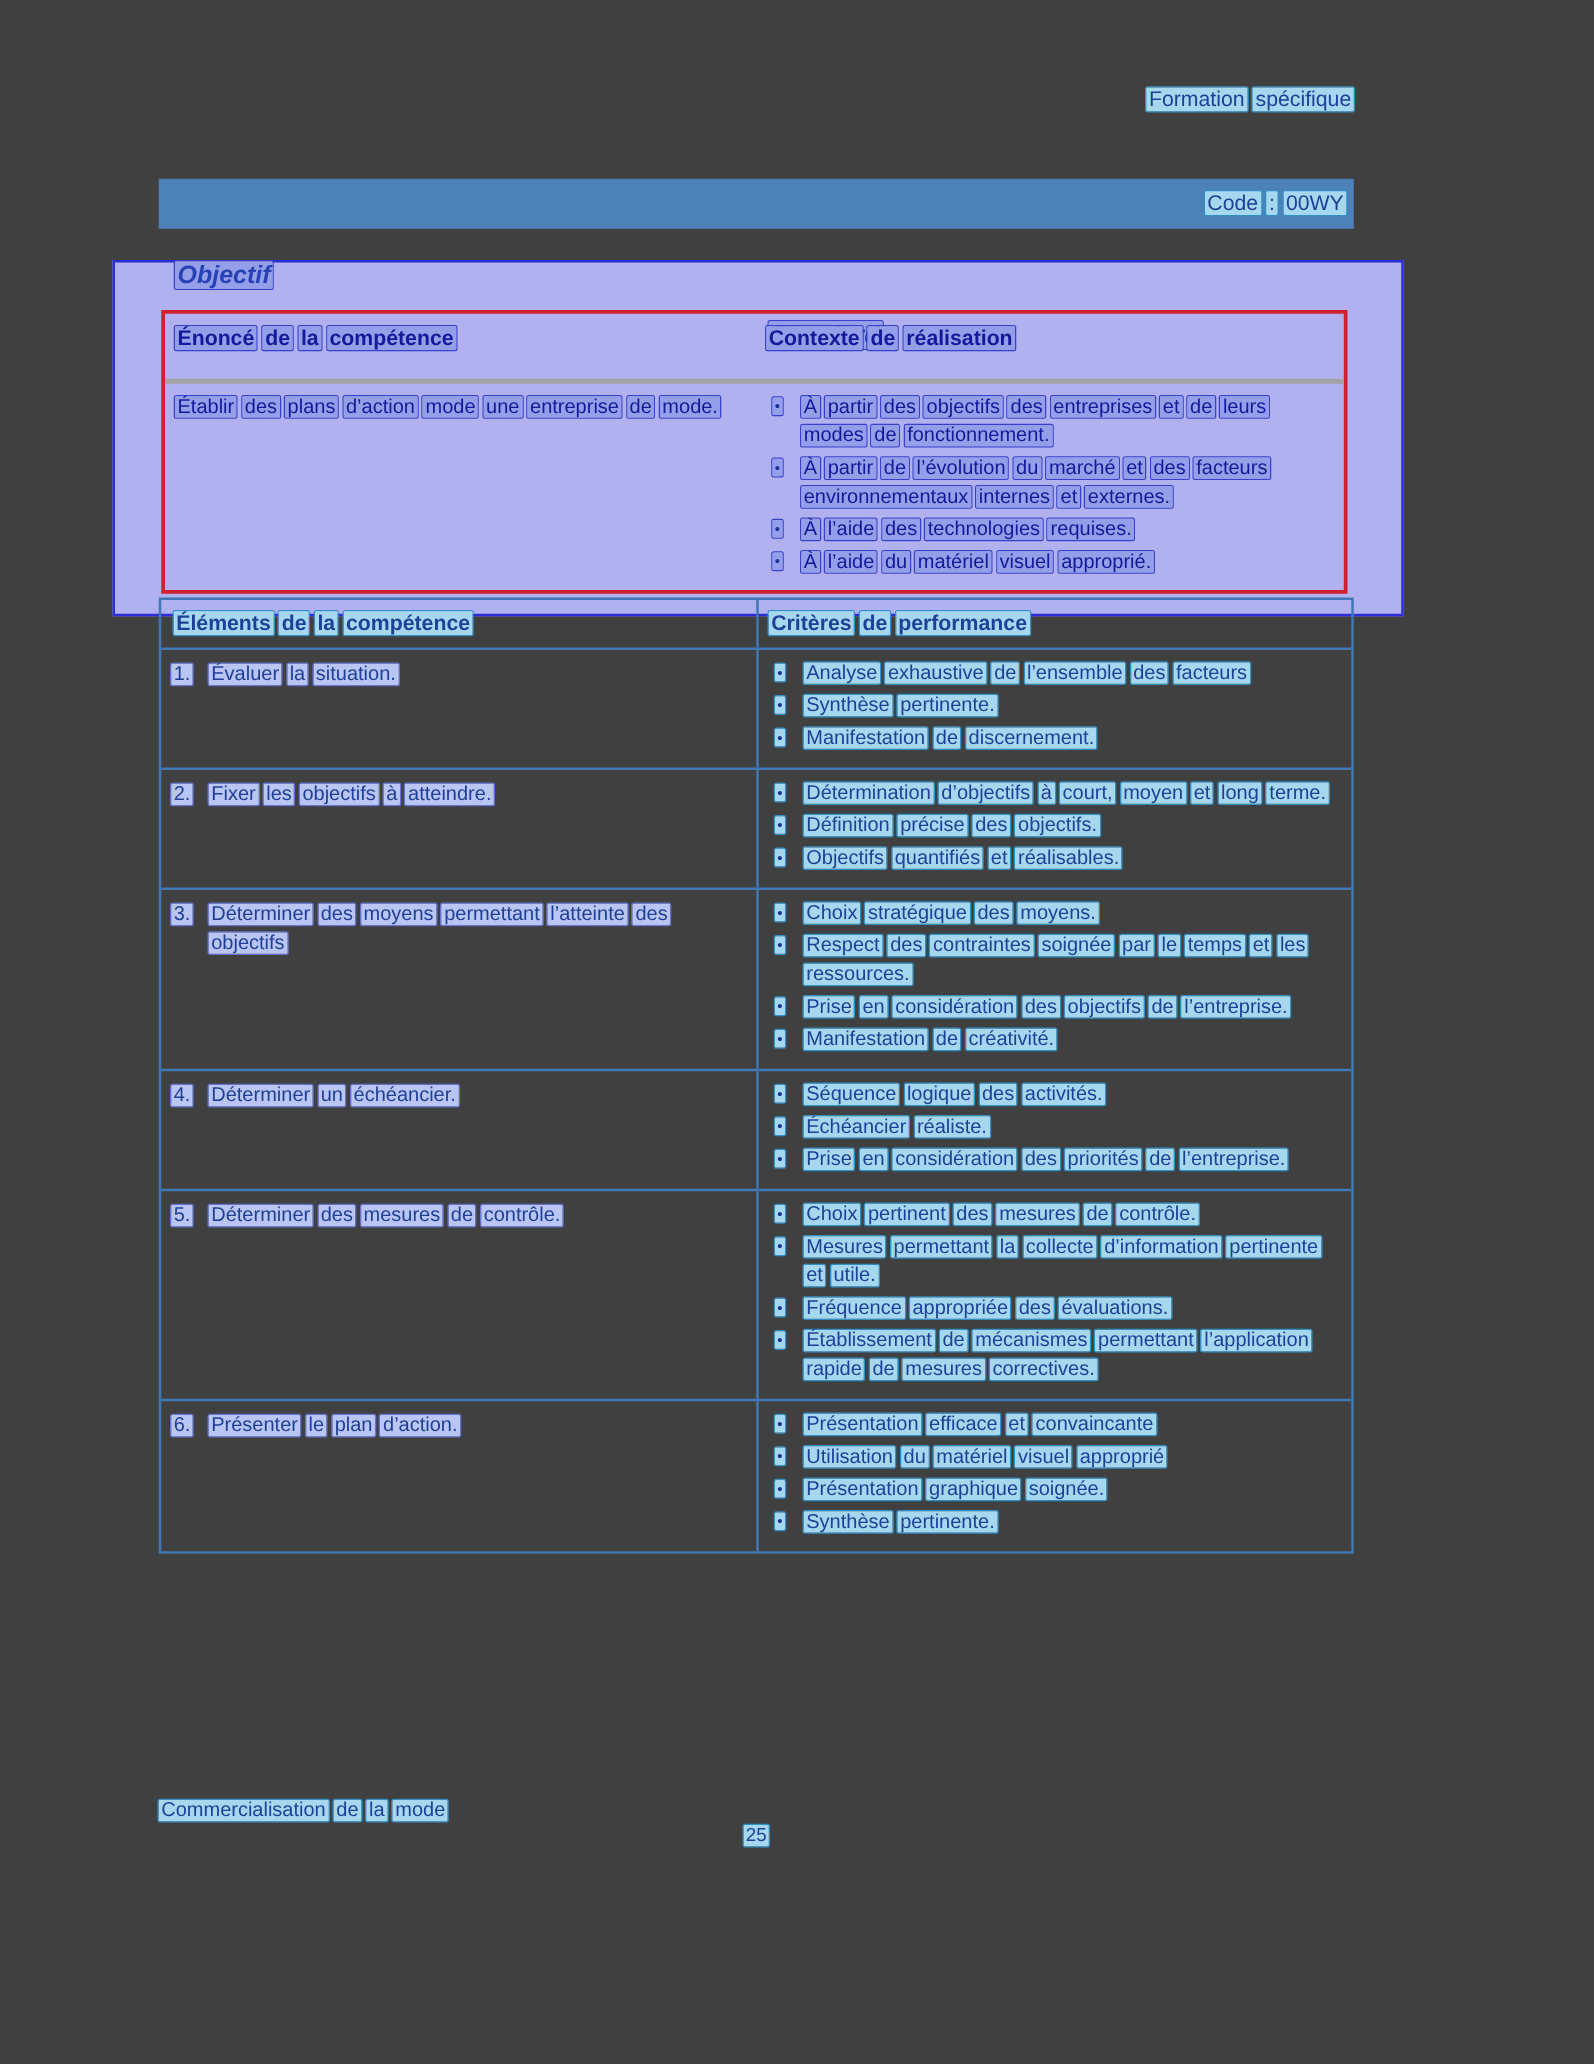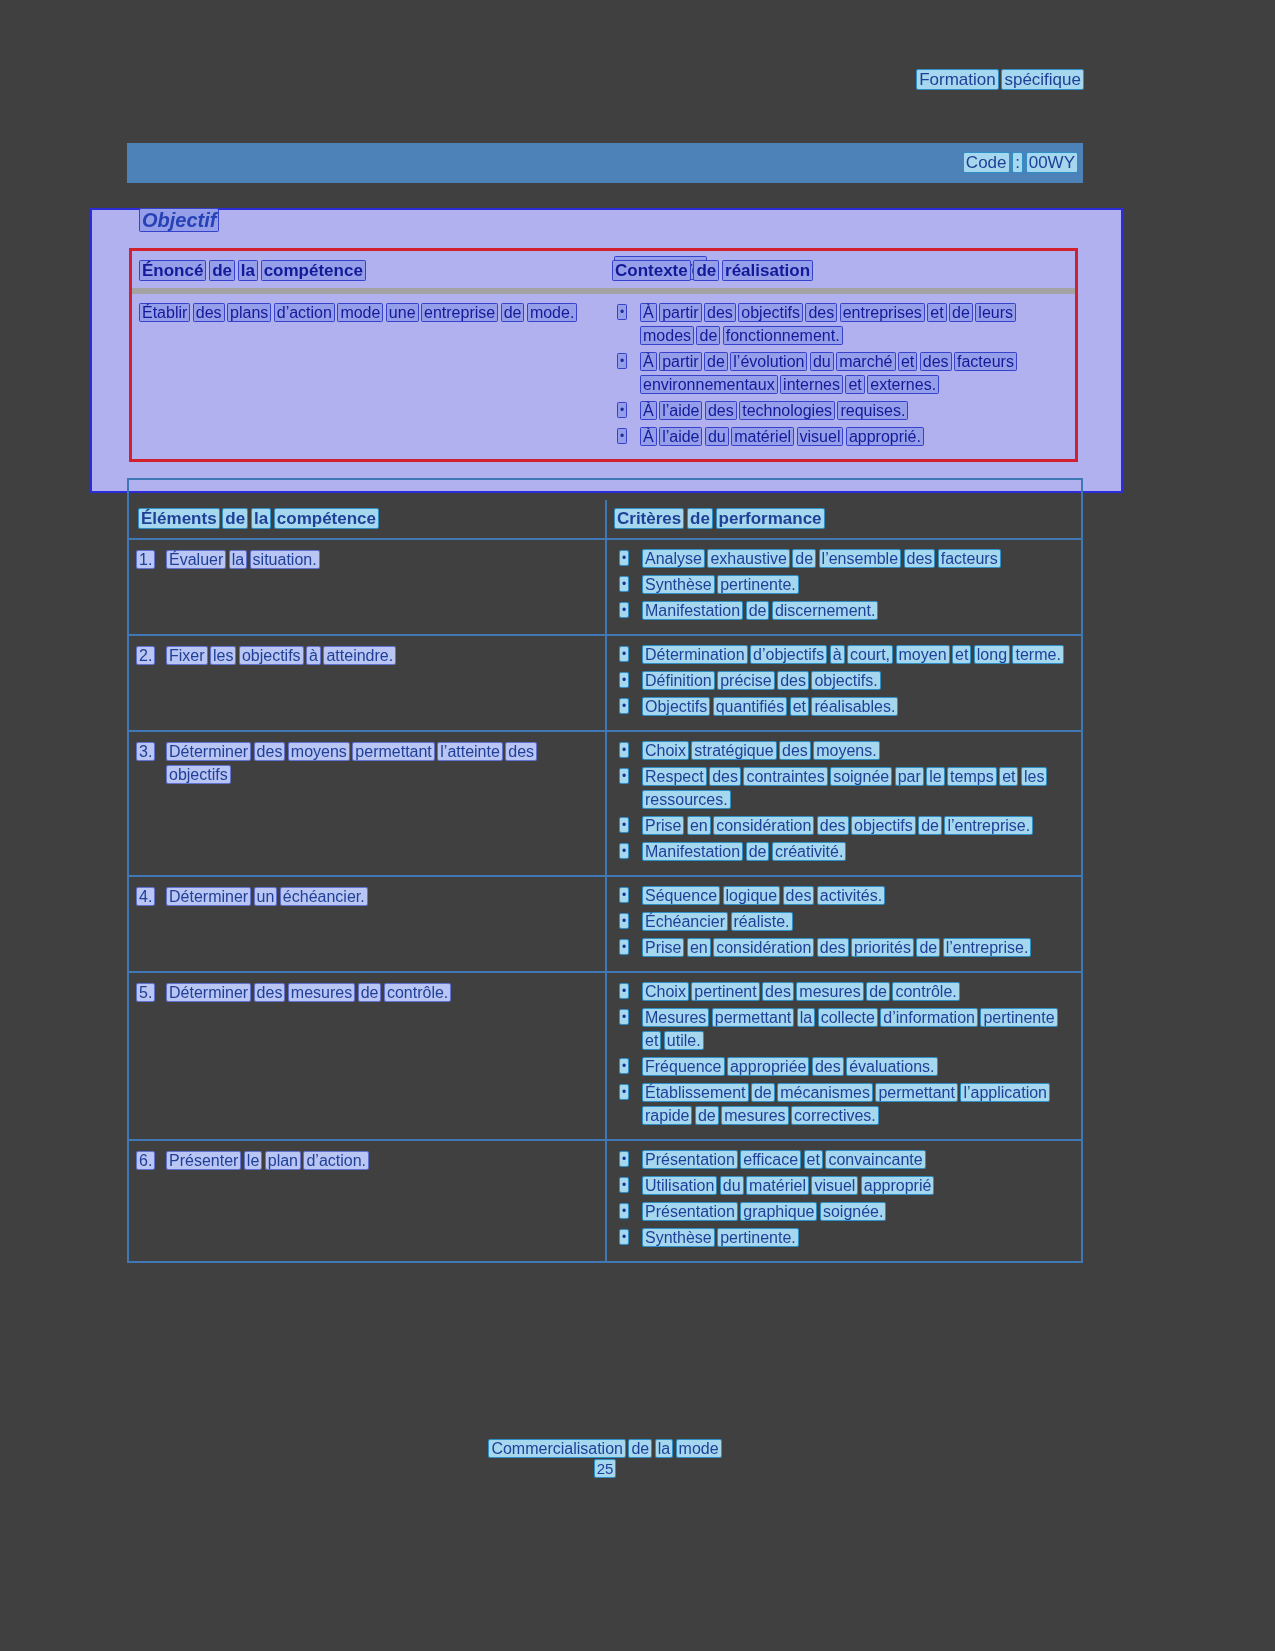--- a/index.html
+++ b/index.html
@@ -30,44 +30,44 @@
   .formation { left:127px; top:68px; width:956px; text-align:right; font-size:17px; line-height:23px; }
 
   .blue-bar { left:127px; top:143px; width:956px; height:40px; background:#4d82b8; }
   .code { position:absolute; right:6px; top:9px; font-size:17px; line-height:22px; }
 
   .title-row { left:140px; top:209px; width:940px; height:28px; font-size:20px; font-weight:bold; font-style:italic; color:#2742b5; }
   .standard-pos { position:absolute; left:475px; top:0;margin-top:48px; }
 
   
   .table1 { left:129px; top:248px; width:949px; border:3px solid #d2212e; font-size:16px; }
-  .t1-head { display:flex; border-bottom:6px solid #a3a3a3; padding:8px 0 6px 0; font-size:17px; }
+  .t1-head { display:flex; border-bottom:4px solid #a3a3a3; padding:8px 0 21px 0; font-size:17px; }
   .t1-col-l { flex:0 0 473px; padding-left:8px; line-height:23px; }
   .t1-col-r { flex:1; padding-left:8px; padding-right:6px; line-height:23px; }
   .t1-body { display:flex; min-height:158px; padding-top:7px; padding-bottom:8px; }
 
   
   .table2 { left:127px; top:478px; width:956px; border:2px solid #4077b5; font-size:16px; }
-  .t2-head { display:flex; align-items:center; height:38px; font-size:17px;margin-top:20px; }
+  .t2-head { display:flex; align-items:center; height:38px; font-size:17px; }
   .t2-head .hcell-l { flex:0 0 478px; align-self:stretch; display:flex; align-items:center; border-right:2px solid #4077b5; padding-left:10px; }
   .t2-head .hcell-r { flex:1; padding-left:8px; }
   .t2-row { display:flex; border-top:2px solid #4077b5; }
   .cell-l { flex:0 0 478px; border-right:2px solid #4077b5; padding:8px 10px 10px 8px; }
   .cell-r { flex:1; padding:7px 8px 9px 8px; }
 
   .el-line { display:flex; line-height:23px; }
   .el-num { flex:0 0 30px; }
   .el-text { flex:1; }
 
   .blist { list-style:none; }
   .bitem { display:flex; line-height:23px; margin-bottom:3px; }
   .bullet { flex:0 0 18px; margin-right:10px; text-align:center; font-size:12px; line-height:23px; color:#1b2f96; }
   .btext { flex:1; }
 
-  .footer { left:127px; top:1438px; width:956px; text-align:center; font-size:16px; line-height:22px; }
+  .footer { left:127px; top:1438px; width:956px; text-align:left; font-size:16px; line-height:22px; }
   .pagenum { left:127px; top:1459px; width:956px; text-align:center; font-size:15px; line-height:20px; }
 </style>
 </head>
 <body>
 
 <div class="page">
 
   <div class="overlay-purple"></div>
 
   <div class="abs formation">

